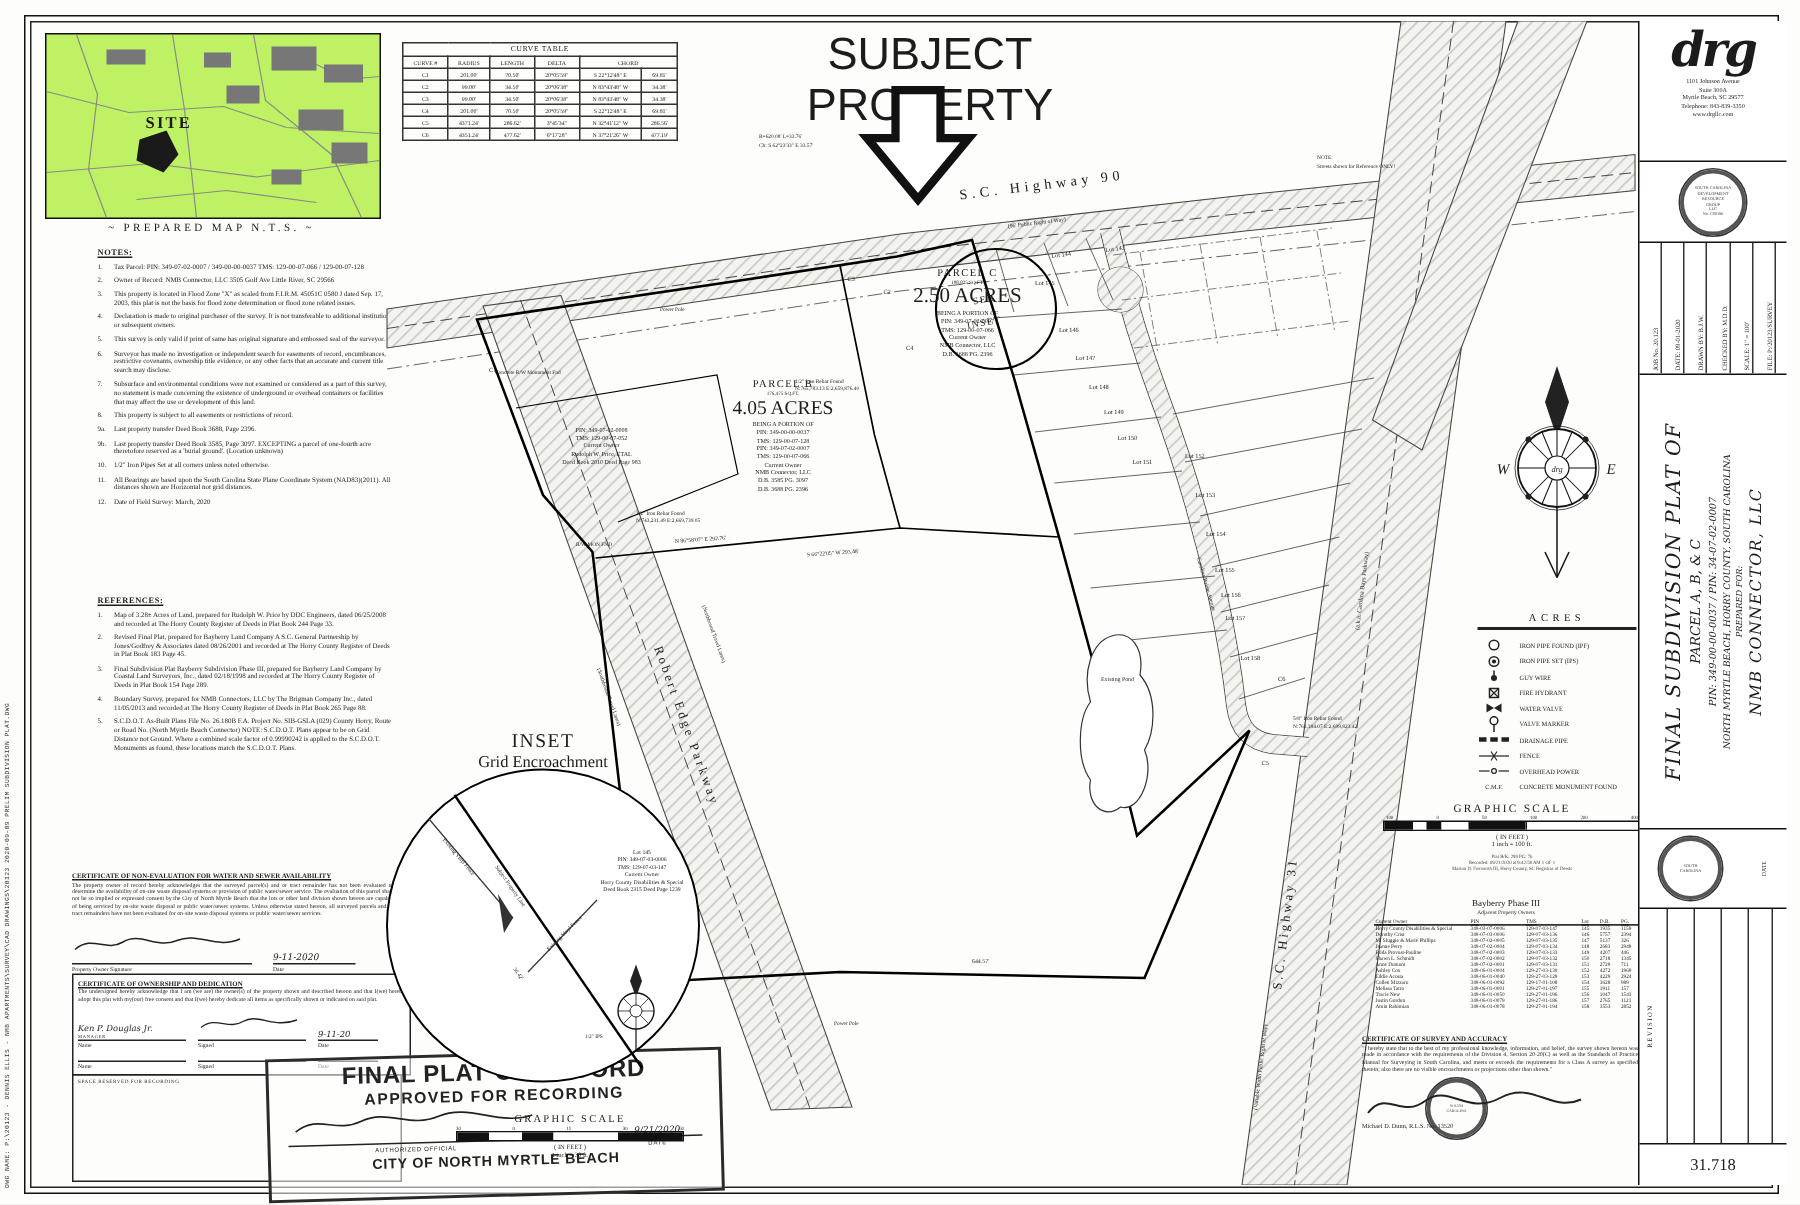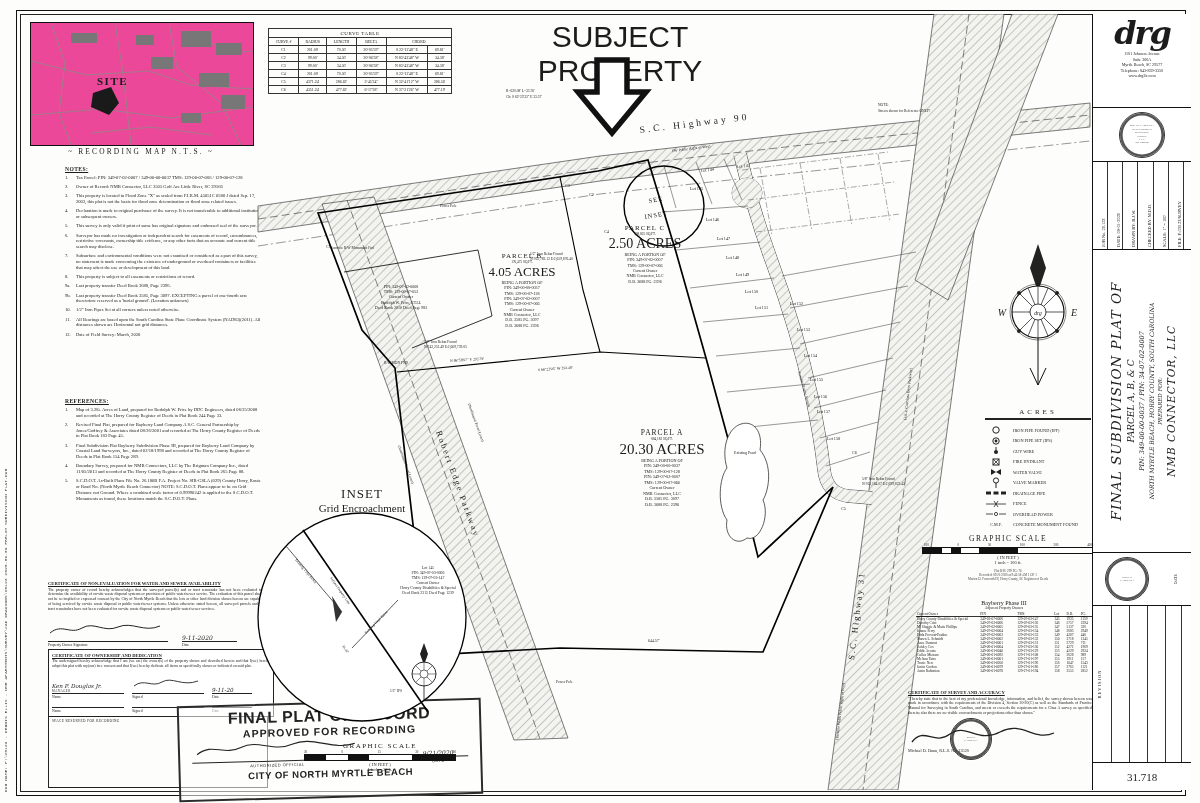--- a/index.html
+++ b/index.html
@@ -42,21 +42,21 @@
 </head>
 <body>
 
 <div id="sheet">
 
   <div class="abs frame" style="left:16px;top:10px;width:1168px;height:784px;"></div>
   <div class="abs frame2" style="left:20px;top:14px;width:1160px;height:776px;"></div>
 
   <div class="abs" style="left:4px;top:792px;width:770px;transform-origin:0 0;transform:rotate(-90deg);font-family:'Liberation Mono',monospace;font-size:4.2px;letter-spacing:.3px;color:#333;">DWG NAME:  P:\20123 - DENNIS ELLIS - NMB APARTMENTS\SURVEY\CAD DRAWINGS\20123  2020-09-09  PRELIM SUBDIVISION PLAT.DWG</div>
 
-  <div class="abs frame" style="left:30px;top:22px;width:222px;height:122px;background:#ec4899;text-align:center;">
+  <div class="abs frame" style="left:30px;top:22px;width:222px;height:122px;background:#bef264;text-align:center;">
     <svg width="222" height="122">
       <g stroke="#8a8a86" stroke-width=".8" fill="none">
         <path d="M0,38 L55,52 L118,48 L160,62 L222,66"></path>
         <path d="M84,0 L92,50 L100,122"></path>
         <path d="M0,92 L70,86 L140,95 L222,84"></path>
         <path d="M138,0 L146,44 L190,80 L210,122"></path>
         <path d="M20,0 L34,40 L28,90 L40,122"></path>
         <path d="M160,10 L200,30 L222,28"></path>
         <path d="M60,110 L120,104 L180,112"></path>
       </g>
@@ -67,21 +67,21 @@
           <rect x="168" y="50" width="30" height="14"></rect>
         <rect x="190" y="72" width="24" height="14"></rect>
           <rect x="150" y="90" width="20" height="10"></rect>
         <rect x="40" y="10" width="26" height="10"></rect>
           <rect x="105" y="12" width="18" height="10"></rect>
       </g>
       <polygon points="62,70 80,64 88,80 78,92 60,84" fill="#1a1a1a"></polygon>
       <text x="66" y="62" font-size="11" font-weight="bold" letter-spacing="1.5">SITE</text>
     </svg>
   </div>
-  <div class="abs ctr" style="left:30px;top:147px;width:222px;font-size:7.4px;letter-spacing:2.2px;">~ RECORDING  MAP  N.T.S. ~</div>
+  <div class="abs ctr" style="left:30px;top:147px;width:222px;font-size:7.4px;letter-spacing:2.2px;">~ PREPARED  MAP  N.T.S. ~</div>
 
   <div class="abs" style="left:65px;top:166px;width:197px;">
     <div class="sechead">NOTES:</div>
     <table class="listtbl">
         <tbody>
           <tr>
             <td class="num">1.</td>
             <td>Tax Parcel:   PIN: 349-07-02-0007 / 349-00-00-0037   TMS: 129-00-07-066 / 129-00-07-128</td>
           </tr>
           <tr>
@@ -478,21 +478,21 @@
             <line x1="412" y1="674" x2="436" y2="674"></line>
           <line x1="416" y1="666" x2="432" y2="682"></line>
             <line x1="432" y1="666" x2="416" y2="682"></line>
         </g>
         <circle cx="424" cy="674" r="4" fill="#fff" stroke="#111" stroke-width=".6"></circle>
       </g>
     </g>
   </svg>
 
   <div class="abs ctr" style="left:585px;top:178px;width:120px;pointer-events:none;">
-    <div style="font-size:7px;letter-spacing:1px;margin-top:46px;">PARCEL C</div>
+    <div style="font-size:7px;letter-spacing:1px;">PARCEL C</div>
     <div style="font-size:3.4px;">108,825 SQ.FT.</div>
     <div style="font-size:14px;">2.50 ACRES</div>
     <div class="pre" style="font-size:4.1px;line-height:1.3;">BEING A PORTION OF
 PIN: 349-07-02-0007
 TMS: 129-00-07-066
 Current Owner
 NMB Connector, LLC
 D.B. 3688 PG. 2396</div>
   </div>
   <div class="abs ctr" style="left:462px;top:252px;width:120px;pointer-events:none;">
@@ -502,34 +502,20 @@
     <div class="pre" style="font-size:4.1px;line-height:1.3;">BEING A PORTION OF
 PIN: 349-00-00-0037
 TMS: 129-00-07-128
 PIN: 349-07-02-0007
 TMS: 129-00-07-066
 Current Owner
 NMB Connector, LLC
 D.B. 3585 PG. 3097
 D.B. 3688 PG. 2396</div>
   </div>
-  <div class="abs ctr" style="left:598px;top:428px;width:128px;pointer-events:none;">
-    <div style="font-size:7.5px;letter-spacing:1px;">PARCEL A</div>
-    <div style="font-size:3.4px;">884,182 SQ.FT.</div>
-    <div style="font-size:15px;">20.30 ACRES</div>
-    <div class="pre" style="font-size:4.2px;line-height:1.3;">BEING A PORTION OF
-PIN: 349-00-00-0037
-TMS: 129-00-07-128
-PIN: 349-07-02-0007
-TMS: 129-00-07-066
-Current Owner
-NMB Connector, LLC
-D.B. 3585 PG. 3097
-D.B. 3688 PG. 2396</div>
-  </div>
   <div class="abs ctr pre" style="left:346px;top:284px;width:110px;font-size:4px;line-height:1.3;pointer-events:none;">PIN: 349-07-02-0008
 TMS: 129-00-07-052
 Current Owner
 Rudolph W. Price, ETAL
 Deed Book 2010  Deed Page 983</div>
 
   <div class="abs ctr" style="left:287px;top:486px;width:150px;pointer-events:none;">
     <div style="font-size:13px;letter-spacing:1px;">INSET</div>
     <div style="font-size:11px;">Grid Encroachment</div>
   </div>

